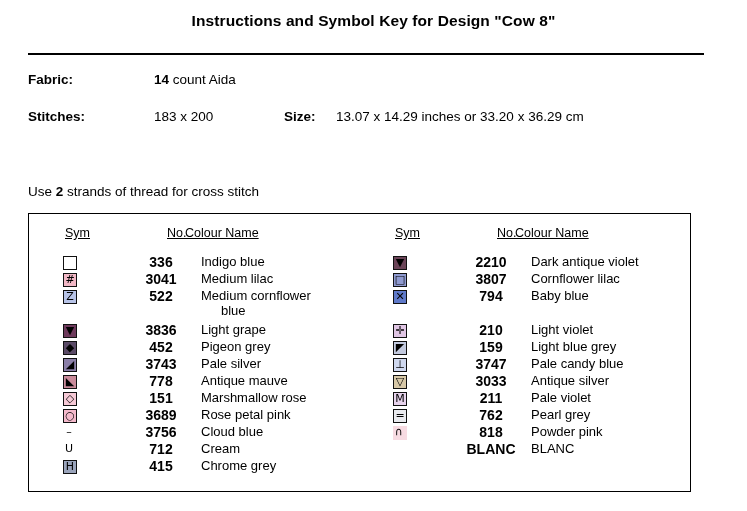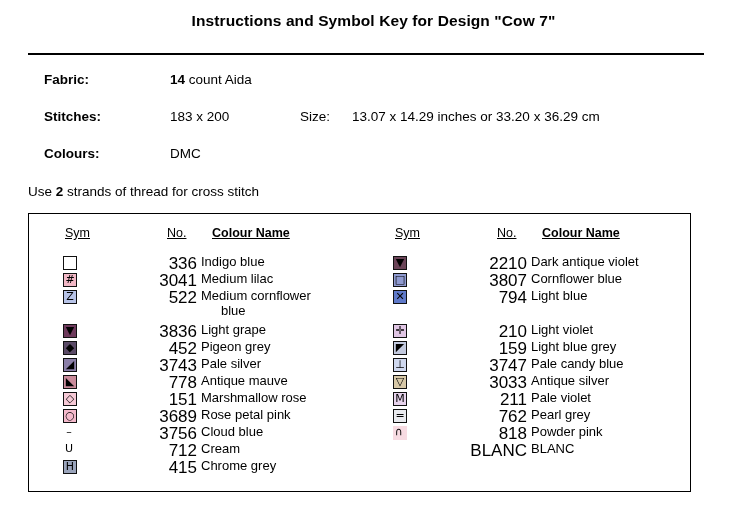--- a/index.html
+++ b/index.html
@@ -41,34 +41,33 @@
   .info {
     position: absolute;
     left: 28px;
     top: 72px;
     width: 690px;
     font-size: 13.5px;
   }
   .info-row {
     position: relative;
     height: 37px;
-    margin-left: 16px;
   }
   .lbl {
     position: absolute;
     left: 0;
     top: 0;
     font-weight: bold;
   }
   .val {
     position: absolute;
     top: 0;
   }
   .val.c1 { left: 126px; }
-  .val.c-size-lbl { left: 256px; font-weight: normal; }
+  .val.c-size-lbl { left: 256px; font-weight: bold; }
   .val.c-size-val { left: 308px; }
   .strong-inline { font-weight: bold; }
   .use-line {
     position: absolute;
     left: 28px;
     top: 184px;
     font-size: 13.5px;
   }
   .key-box {
     position: absolute;
@@ -89,42 +88,43 @@
   .col.right { left: 330px; }
   .hdr {
     position: absolute;
     top: 12px;
     font-size: 12.5px;
     text-decoration: underline;
     white-space: nowrap;
   }
   .hdr.sym { left: 36px; }
   .hdr.no { left: 138px; }
-  .hdr.name { left: 183px; font-weight: bold; }
+  .hdr.name { left: 156px; }
   .row {
     position: absolute;
     height: 17px;
     font-size: 13px;
     width: 330px;
   }
   .cell-sym {
     position: absolute;
     left: 30px;
     top: 0;
     width: 22px;
     height: 16px;
     text-align: center;
   }
   .cell-no {
     position: absolute;
     left: 96px;
     top: 0;
     width: 72px;
-    text-align: right;
-    font-size: 17px;
+    text-align: center;
+    font-size: 14px;
+    font-weight: bold;
   }
   .cell-name {
     position: absolute;
     left: 172px;
     top: 0;
     font-size: 13px;
     white-space: nowrap;
   }
   .cell-name .wrap2 {
     display: block;
@@ -154,38 +154,34 @@
   }
   .sym-noborder {
     border: none;
   }
 </style>
 </head>
 <body>
 
 <div class="page">
 
-  <div class="title">Instructions and Symbol Key for Design "Cow 7"</div>
+  <div class="title">Instructions and Symbol Key for Design "Cow 8"</div>
   <div class="top-rule"></div>
 
   <div class="info">
     <div class="info-row">
       <span class="lbl">Fabric:</span>
       <span class="val c1"><span class="strong-inline">14</span><span> count Aida</span></span>
     </div>
     <div class="info-row">
       <span class="lbl">Stitches:</span>
       <span class="val c1">183 x 200</span>
       <span class="val c-size-lbl">Size:</span>
       <span class="val c-size-val">13.07 x 14.29 inches or 33.20 x 36.29 cm</span>
     </div>
-    <div class="info-row">
-      <span class="lbl">Colours:</span>
-      <span class="val c1">DMC</span>
-    </div>
   </div>
 
   <div class="use-line"><span>Use </span><span class="strong-inline">2</span><span> strands of thread for cross stitch</span></div>
 
   <div class="key-box">
     <div class="col left">
       <div class="hdr sym">Sym</div>
       <div class="hdr no">No.</div>
       <div class="hdr name">Colour Name</div>
       <div id="left-rows">
@@ -257,26 +253,26 @@
       <div class="hdr name">Colour Name</div>
       <div id="right-rows">
           <div class="row" style="top: 40px;">
             <span class="cell-sym"><span class="sym-swatch" style="background: rgb(107, 68, 88); border-color: rgb(17, 17, 17);"><span class="g">▼</span></span></span>
             <span class="cell-no">2210</span>
             <span class="cell-name">Dark antique violet</span>
           </div>
           <div class="row" style="top: 57px;">
             <span class="cell-sym"><span class="sym-swatch" style="background: rgb(143, 154, 208); border-color: rgb(17, 17, 17);"><span class="g">□</span></span></span>
             <span class="cell-no">3807</span>
-            <span class="cell-name">Cornflower blue</span>
+            <span class="cell-name">Cornflower lilac</span>
           </div>
           <div class="row" style="top: 74px;">
             <span class="cell-sym"><span class="sym-swatch" style="background: rgb(95, 121, 201); border-color: rgb(17, 17, 17);"><span class="g">✕</span></span></span>
             <span class="cell-no">794</span>
-            <span class="cell-name">Light blue</span>
+            <span class="cell-name">Baby blue</span>
           </div>
           <div class="row" style="top: 108px;">
             <span class="cell-sym"><span class="sym-swatch" style="background: rgb(224, 198, 228); border-color: rgb(17, 17, 17);"><span class="g">✛</span></span></span>
             <span class="cell-no">210</span>
             <span class="cell-name">Light violet</span>
           </div>
           <div class="row" style="top: 125px;">
             <span class="cell-sym"><span class="sym-swatch" style="background: rgb(195, 202, 223); border-color: rgb(17, 17, 17);"><span class="g">◤</span></span></span>
             <span class="cell-no">159</span>
             <span class="cell-name">Light blue grey</span>

